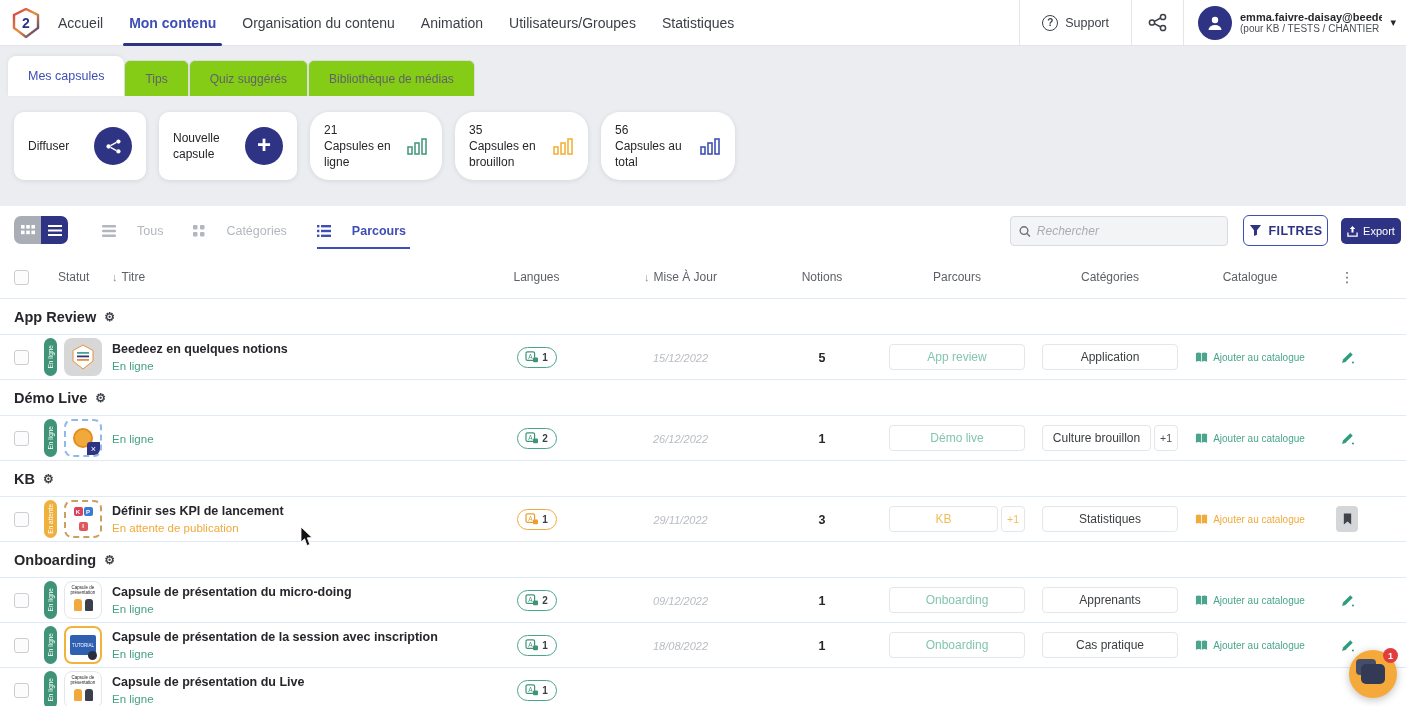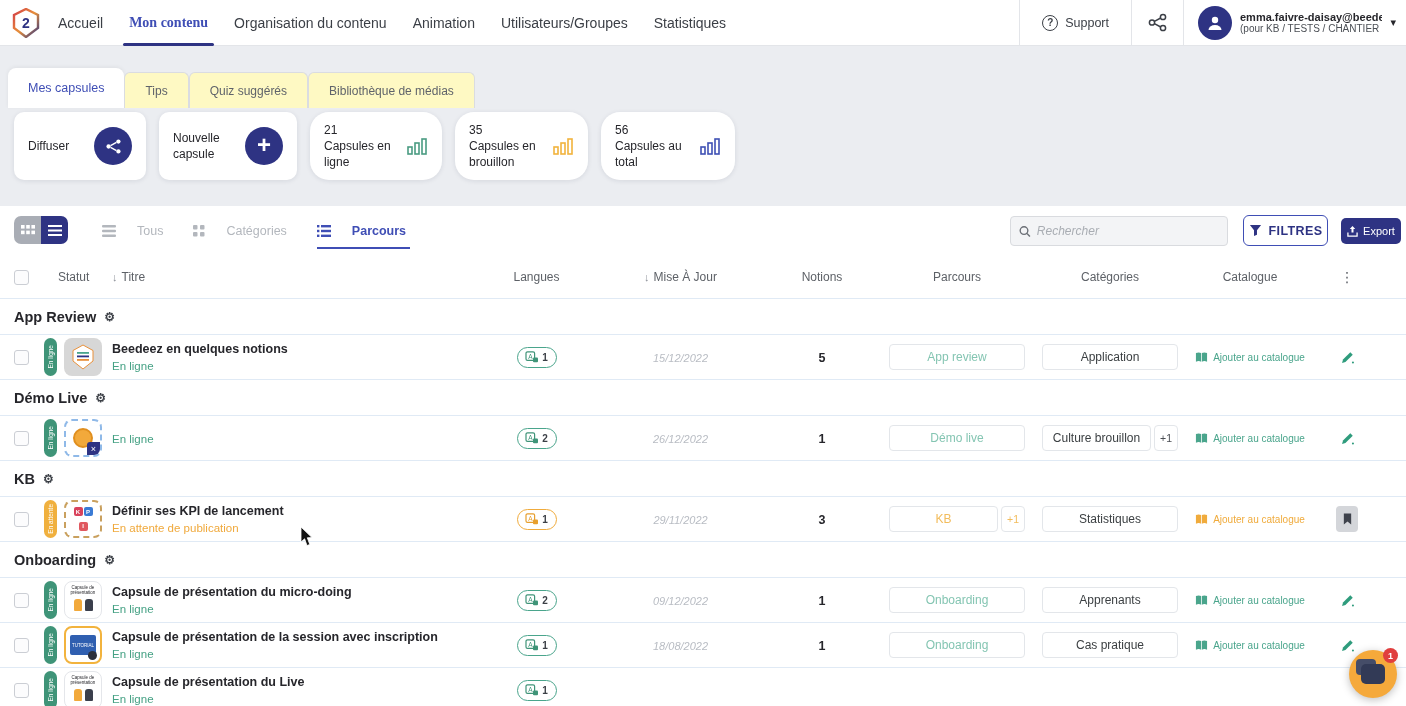--- a/index.html
+++ b/index.html
@@ -7,42 +7,42 @@
     font-family:"Liberation Sans", sans-serif; }
   .app { position:relative; width:1406px; height:706px; overflow:hidden; background:#fff; }
 
   
   .topbar { position:absolute; top:0; left:0; width:100%; height:46px; background:#fff;
     border-bottom:1px solid #e3e5e9; display:flex; align-items:center; z-index:30; }
   .logo { width:28px; height:30px; margin-left:12px; flex:0 0 auto; }
   .nav { display:flex; align-items:center; height:100%; margin-left:18px; gap:26px; }
   .nav-item { position:relative; height:100%; display:flex; align-items:center;
     font-size:14px; color:#3b3f46; cursor:pointer; white-space:nowrap;text-align:right; }
-  .nav-item.active { color:#3f4eb5; font-weight:bold;font-family:Liberation Serif, serif; }
+  .nav-item.active { color:#3f4eb5; font-weight:bold; }
   .nav-item.active::after { content:""; position:absolute; left:-6px; right:-6px; bottom:-1px;
     height:3px; background:#2e3383; border-radius:2px; }
   .topbar-right { position:absolute; right:0; top:0; height:100%; display:flex; align-items:center; }
   .tb-sep { width:1px; height:100%; background:#e3e5e9; }
   .support { display:flex; align-items:center; gap:7px; padding:0 22px; font-size:12.5px; color:#3b3f46; cursor:pointer; }
   .q-circle { width:16px; height:16px; border:1.4px solid #3b3f46; border-radius:50%;
     display:flex; align-items:center; justify-content:center; font-size:10px; font-weight:bold; color:#3b3f46; }
   .share-btn { padding:0 16px; display:flex; align-items:center; cursor:pointer; }
   .account { display:flex; align-items:center; gap:8px; padding:0 10px 0 14px; width:222px; cursor:pointer; }
   .avatar { width:34px; height:34px; border-radius:50%; background:#2e3383; flex:0 0 auto;
     display:flex; align-items:center; justify-content:center; }
   .acct-text { width:150px; overflow:hidden; }
   .acct-email { font-size:11px; font-weight:bold; color:#26262b; white-space:nowrap; }
   .acct-context { font-size:10px; color:#4b4f55; white-space:nowrap; }
   .caret { font-size:11px; color:#26262b; }
 
   
   .greyzone { position:absolute; top:46px; left:0; width:100%; height:160px; background:#ebedf1; }
-  .doc-tabs { position:absolute; top:22px; left:8px; display:flex; align-items:flex-end; height:40px; }
+  .doc-tabs { position:absolute; top:10px; left:8px; display:flex; align-items:flex-end; height:40px; }
   .doc-tab { height:36px; padding:0 20px; display:flex; align-items:center; font-size:12px; color:#5f636a;
-    background:#fef9c3; border:1px solid #dadce1; border-bottom:none; border-radius:6px 6px 0 0; cursor:pointer; }
+    background:#84cc16; border:1px solid #dadce1; border-bottom:none; border-radius:6px 6px 0 0; cursor:pointer; }
   .doc-tab.active { height:40px; background:#fff; color:#3f4eb5; border:none; border-radius:8px 8px 0 0;
     box-shadow:0 -1px 4px rgba(0,0,0,.06); font-size:12.5px; }
   .cards { position:absolute; top:66px; left:14px; display:flex; gap:7px; }
   .card { background:#fff; border-radius:10px; box-shadow:0 1px 5px rgba(20,30,60,.10);
     height:68px; display:flex; align-items:center; justify-content:space-between;
     padding:10px 14px; cursor:pointer; }
   .card.action { width:138px; margin-right:6px; }
   .card.stat { width:132px; margin-right:6px;border-radius:19px; }
   .card-label { font-size:12px; color:#26262b; line-height:1.35; }
   .blue-circle { width:38px; height:38px; border-radius:50%; background:#2e3383; color:#fff;

